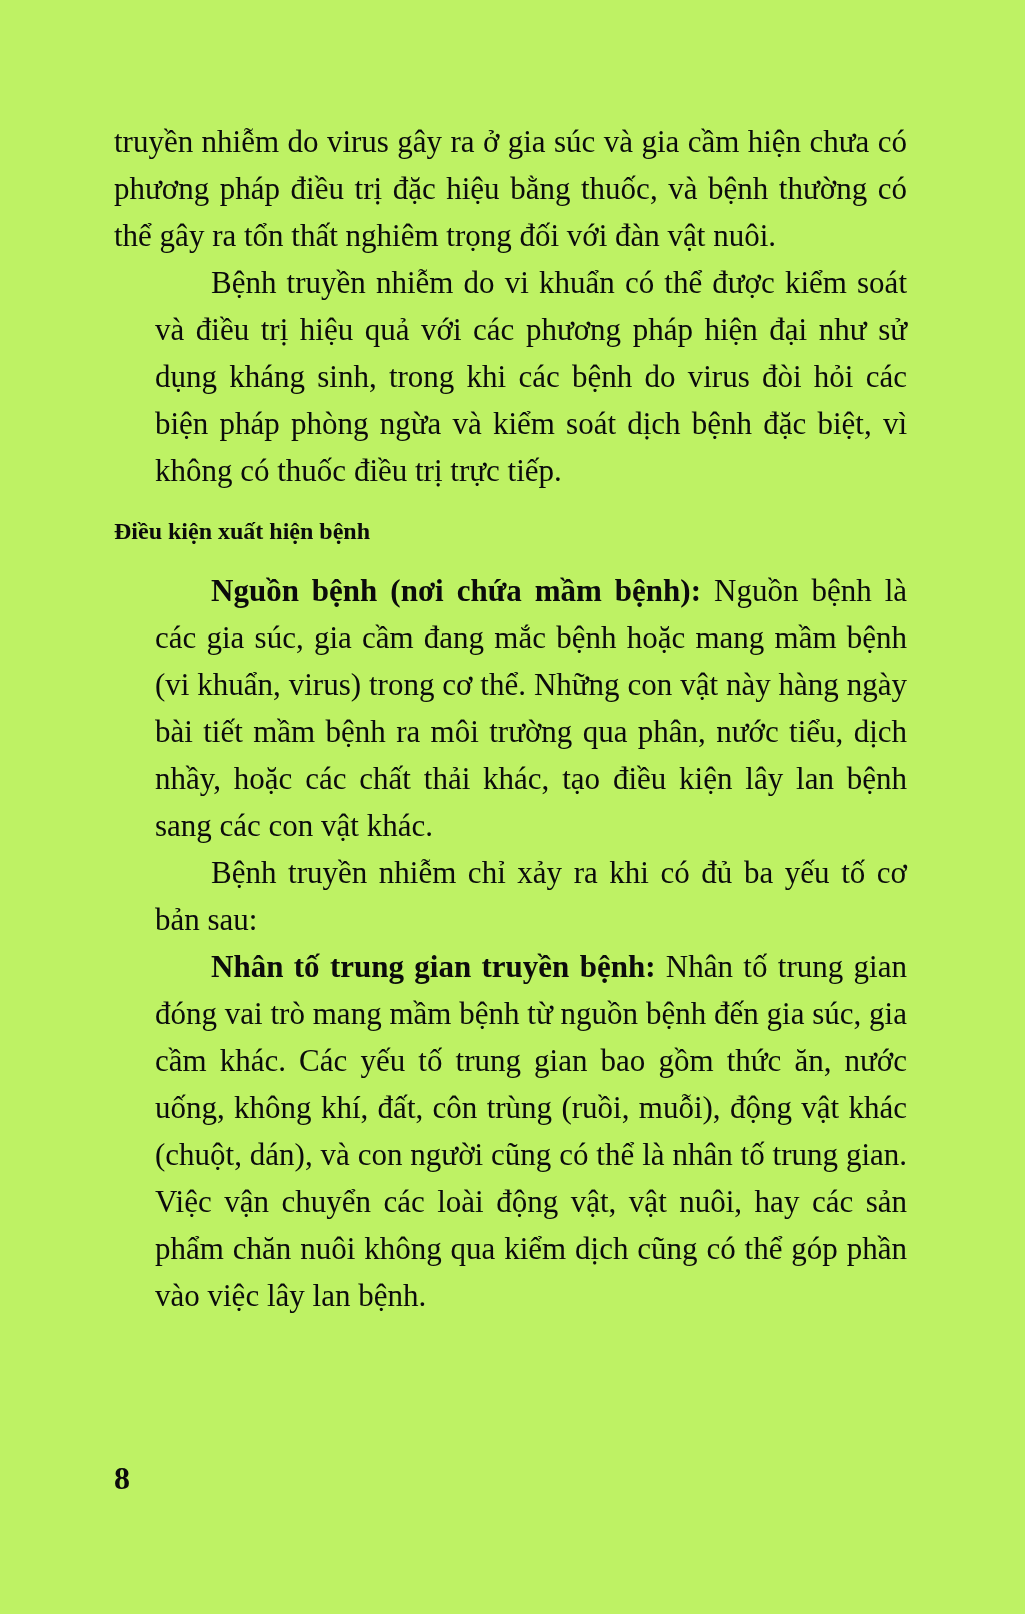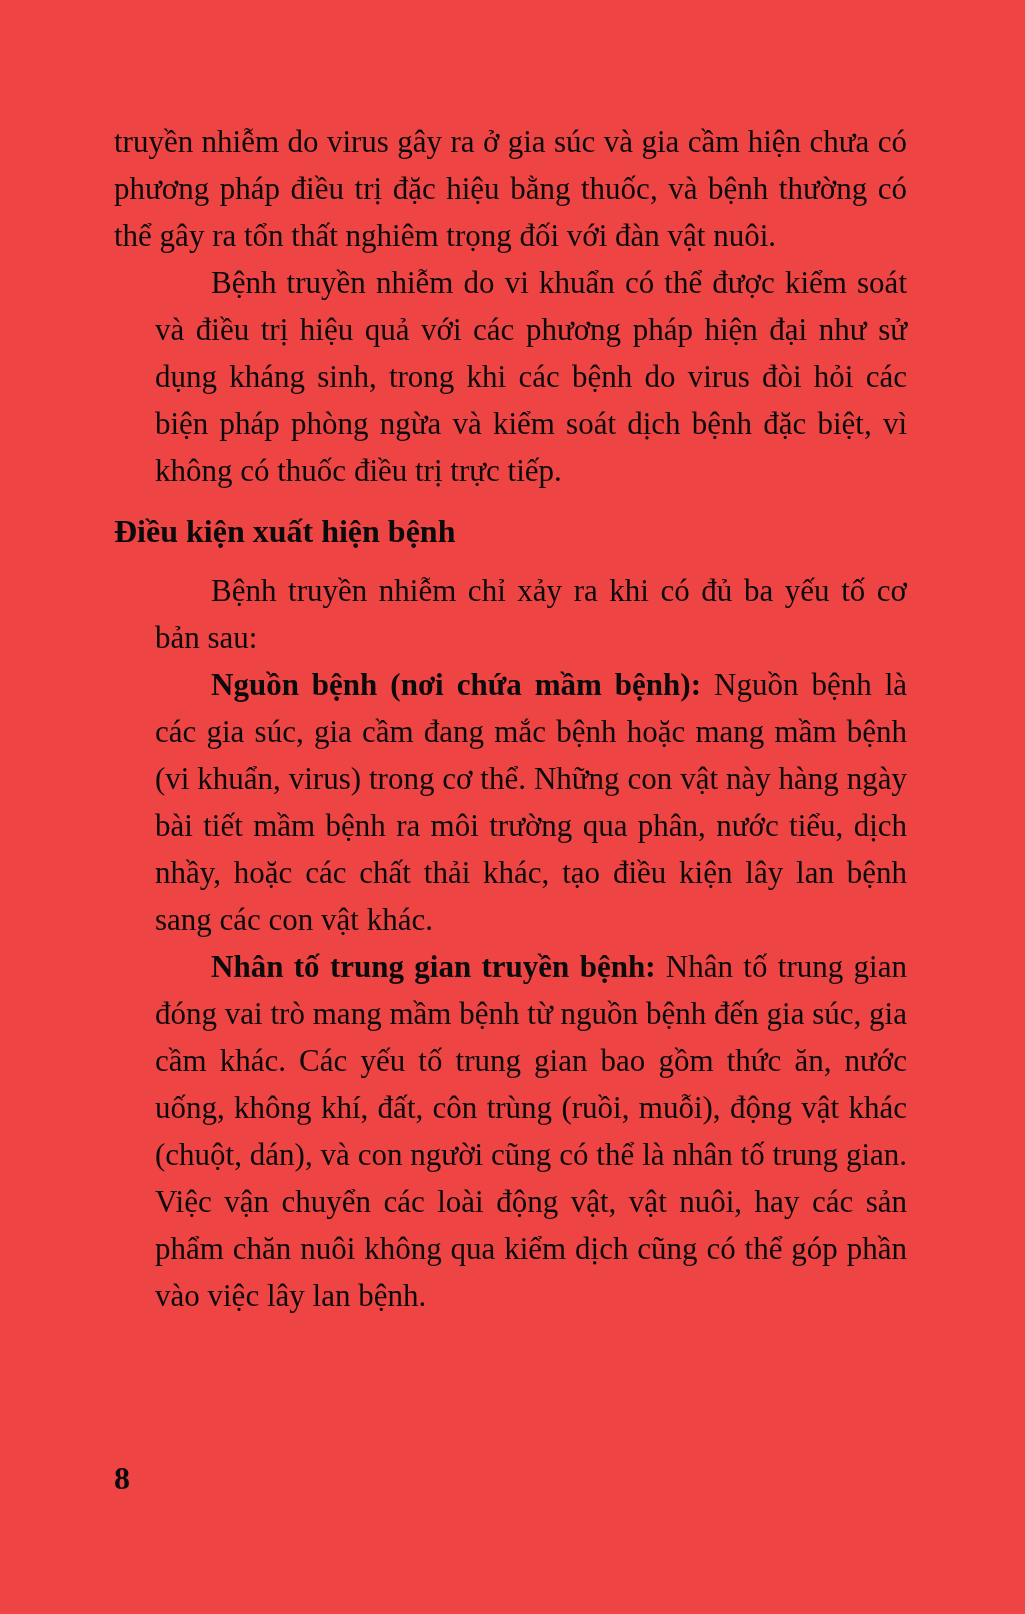--- a/index.html
+++ b/index.html
@@ -11,41 +11,41 @@
     height: 1614px;
     background: #ffffff;
     position: relative;
     font-family: "Liberation Serif", serif;
     color: #0b0b0b;
     overflow: hidden;
   }
   .scan-page {
     position: absolute;
     inset: 0;
-    background: #ef4444;
+    background: #bef264;
   }
   .text-block {
     position: absolute;
     left: 114px;
     top: 118px;
     width: 793px;
     font-size: 31px;
     line-height: 47px;
     text-align: justify;
   }
   .para {
     margin: 0;
     padding: 0;
   }
   .para.indent {
     text-indent: 56px;
     margin-left: 41px;
   }
   .section-heading {
-    font-size: 32px;
+    font-size: 24px;
     line-height: 47px;
     font-weight: bold;
     text-align: left;
     margin: 14px 0 12px 0;
     padding: 0;
   }
   .lead {
     font-weight: bold;
   }
   .page-number {
@@ -63,23 +63,23 @@
 <div class="scan-page">
 
   <div class="text-block">
 
     <p class="para">truyền nhiễm do virus gây ra ở gia súc và gia cầm hiện chưa có phương pháp điều trị đặc hiệu bằng thuốc, và bệnh thường có thể gây ra tổn thất nghiêm trọng đối với đàn vật nuôi.</p>
 
     <p class="para indent">Bệnh truyền nhiễm do vi khuẩn có thể được kiểm soát và điều trị hiệu quả với các phương pháp hiện đại như sử dụng kháng sinh, trong khi các bệnh do virus đòi hỏi các biện pháp phòng ngừa và kiểm soát dịch bệnh đặc biệt, vì không có thuốc điều trị trực tiếp.</p>
 
     <h2 class="section-heading">Điều kiện xuất hiện bệnh</h2>
 
+    <p class="para indent"><strong class="lead">Nguồn bệnh (nơi chứa mầm bệnh):</strong> <span>Nguồn bệnh là các gia súc, gia cầm đang mắc bệnh hoặc mang mầm bệnh (vi khuẩn, virus) trong cơ thể. Những con vật này hàng ngày bài tiết mầm bệnh ra môi trường qua phân, nước tiểu, dịch nhầy, hoặc các chất thải khác, tạo điều kiện lây lan bệnh sang các con vật khác.</span></p>
+
     <p class="para indent">Bệnh truyền nhiễm chỉ xảy ra khi có đủ ba yếu tố cơ bản sau:</p>
-
-    <p class="para indent"><strong class="lead">Nguồn bệnh (nơi chứa mầm bệnh):</strong> <span>Nguồn bệnh là các gia súc, gia cầm đang mắc bệnh hoặc mang mầm bệnh (vi khuẩn, virus) trong cơ thể. Những con vật này hàng ngày bài tiết mầm bệnh ra môi trường qua phân, nước tiểu, dịch nhầy, hoặc các chất thải khác, tạo điều kiện lây lan bệnh sang các con vật khác.</span></p>
 
     <p class="para indent"><strong class="lead">Nhân tố trung gian truyền bệnh:</strong> <span>Nhân tố trung gian đóng vai trò mang mầm bệnh từ nguồn bệnh đến gia súc, gia cầm khác. Các yếu tố trung gian bao gồm thức ăn, nước uống, không khí, đất, côn trùng (ruồi, muỗi), động vật khác (chuột, dán), và con người cũng có thể là nhân tố trung gian. Việc vận chuyển các loài động vật, vật nuôi, hay các sản phẩm chăn nuôi không qua kiểm dịch cũng có thể góp phần vào việc lây lan bệnh.</span></p>
 
 
   </div>
 
   <div class="page-number">8</div>
 
 </div>
 

